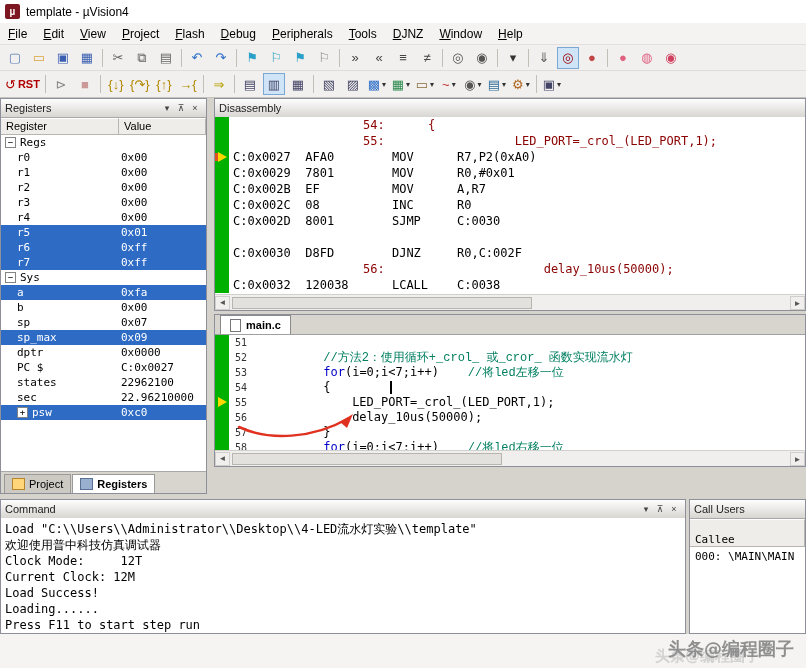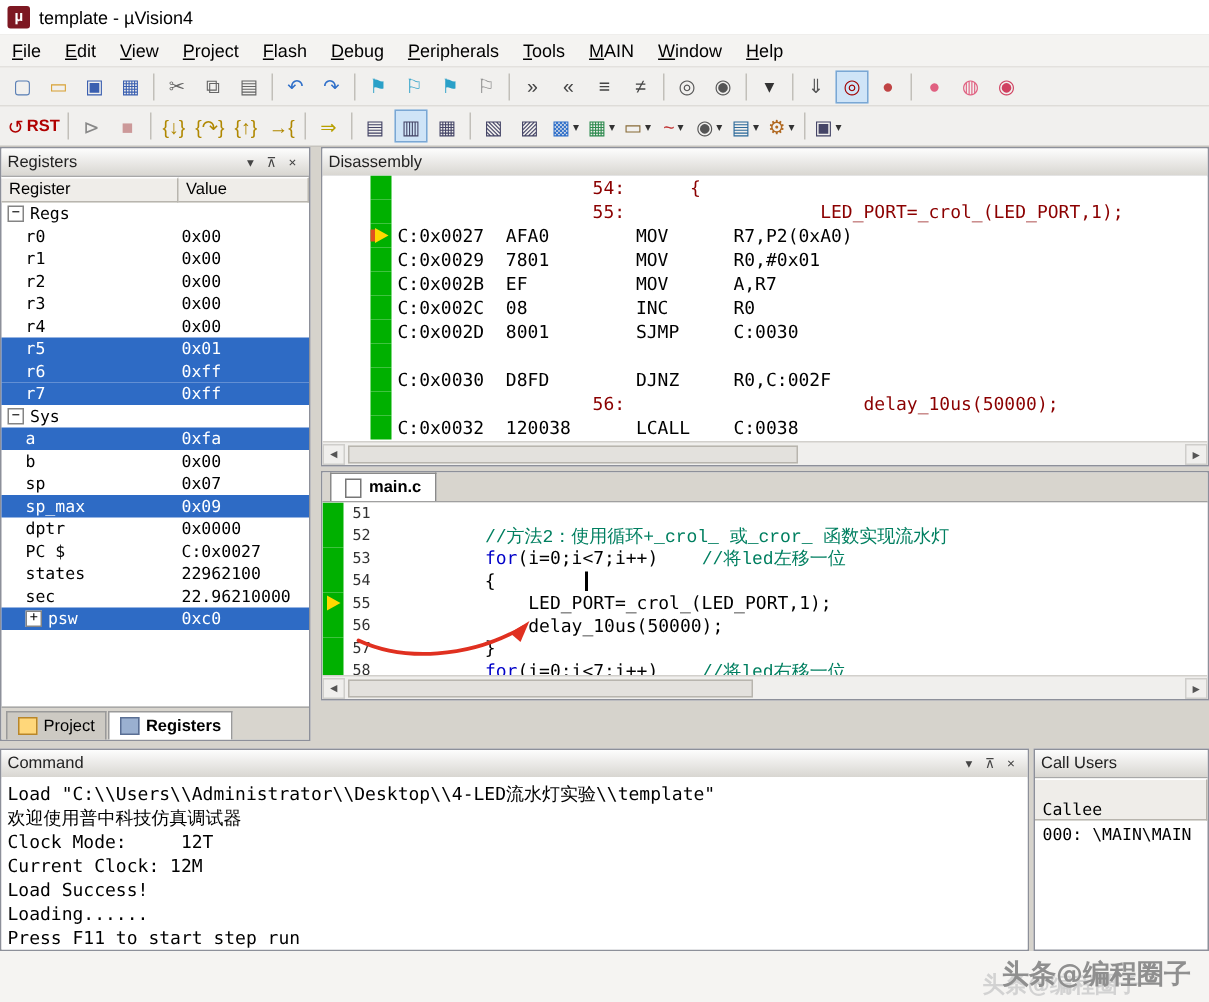--- a/index.html
+++ b/index.html
@@ -43,21 +43,21 @@
   .tree-box{display:inline-flex;width:9px;height:9px;border:1px solid #848484;background:#fff;color:#000;font-size:9px;line-height:7px;align-items:center;justify-content:center;margin-right:4px;flex:none;}
   .reg-val{position:absolute;left:120px;}
   .left-tabs{position:absolute;left:0;bottom:0;width:100%;height:22px;background:#d8d5ce;display:flex;align-items:flex-end;padding-left:3px;border-top:1px solid #a8a8a8;box-sizing:border-box;}
   .ltab{height:19px;display:flex;align-items:center;padding:0 7px;font-size:11px;border:1px solid #9a9a9a;border-bottom:none;background:#cdcac3;margin-right:1px;box-sizing:border-box;}
   .ltab.active{background:#fff;font-weight:bold;}
   .ltab-ico{width:11px;height:10px;margin-right:4px;flex:none;}
   .ico-project{background:#ffd77a;border:1px solid #b8862a;}
   .ico-registers{background:#9ab0d0;border:1px solid #5a6f94;}
 
   .disasm-panel{left:214px;top:98px;width:592px;height:213px;}
-  .disasm-body{position:absolute;top:18px;left:0;right:0;bottom:15px;overflow:hidden;background:#fff;padding-left:32px;}
+  .disasm-body{position:absolute;top:18px;left:0;right:0;bottom:15px;overflow:hidden;background:#fff;}
   .dis-row{display:flex;height:16px;}
   .dis-gutter{width:14px;background:#00b000;flex:none;position:relative;}
   .dis-row.current .dis-gutter::before{content:"";position:absolute;left:0;top:4px;width:3px;height:8px;background:#e05020;}
   .dis-text{margin:0;font-family:"DejaVu Sans Mono",monospace;font-size:12px;line-height:16px;padding-left:4px;white-space:pre;}
   .src{color:#8b0000;}
   .asm{color:#000;}
   .yarrow{position:absolute;left:3px;top:3px;width:0;height:0;border-left:9px solid #ffd800;border-top:5px solid transparent;border-bottom:5px solid transparent;}
 
   .hscroll{position:absolute;left:0;bottom:0;right:0;height:15px;background:#f0efed;border-top:1px solid #d2d0cc;display:flex;align-items:center;}
   .hs-btn{width:15px;height:14px;font-size:8px;color:#555;display:flex;align-items:center;justify-content:center;background:#f0efed;border:1px solid #cfcecb;box-sizing:border-box;flex:none;}
@@ -104,21 +104,21 @@
 
   <div class="menubar">
       <span class="menu-item">File</span>
       <span class="menu-item">Edit</span>
       <span class="menu-item">View</span>
       <span class="menu-item">Project</span>
       <span class="menu-item">Flash</span>
       <span class="menu-item">Debug</span>
       <span class="menu-item">Peripherals</span>
       <span class="menu-item">Tools</span>
-      <span class="menu-item">MAIN</span>
+      <span class="menu-item">DJNZ</span>
       <span class="menu-item">Window</span>
       <span class="menu-item">Help</span>
     </div>
 
   <div class="toolbar tb1">
       <span class="tb-btn">
         <span class="tb-glyph" style="color: rgb(90, 127, 181);">▢</span>
       </span>
       <span class="tb-btn">
         <span class="tb-glyph" style="color: rgb(217, 164, 58);">▭</span>

